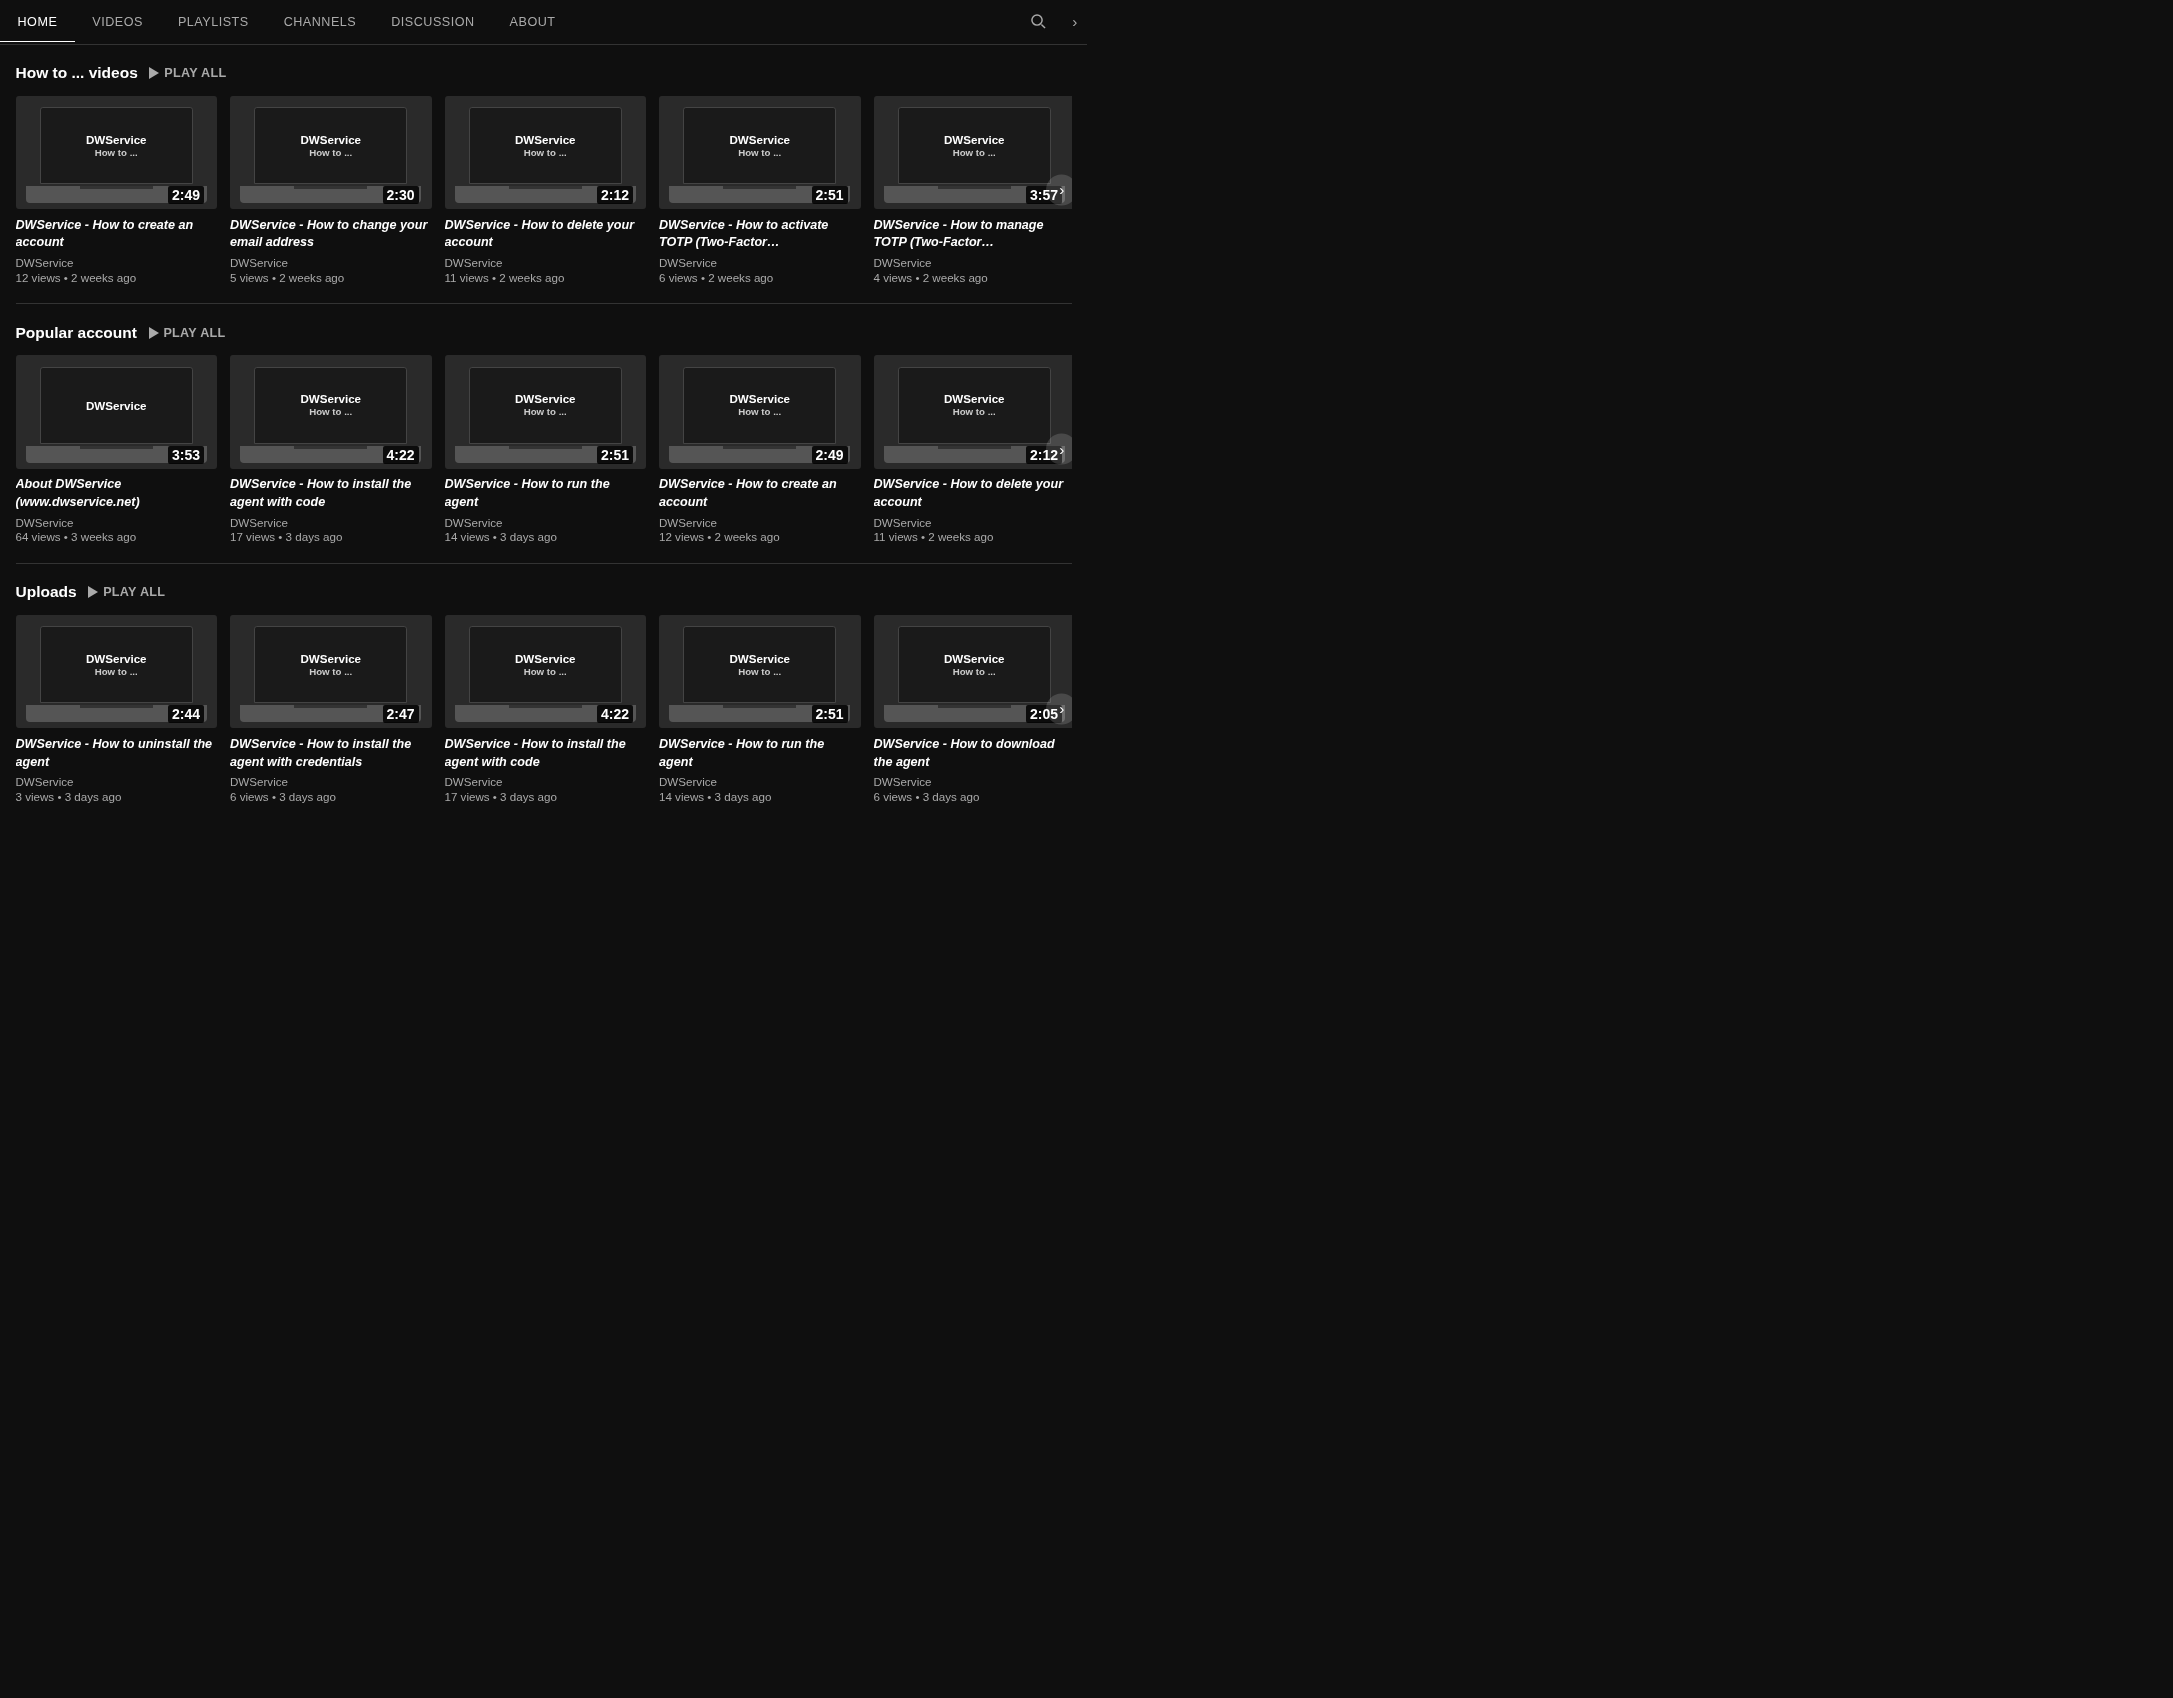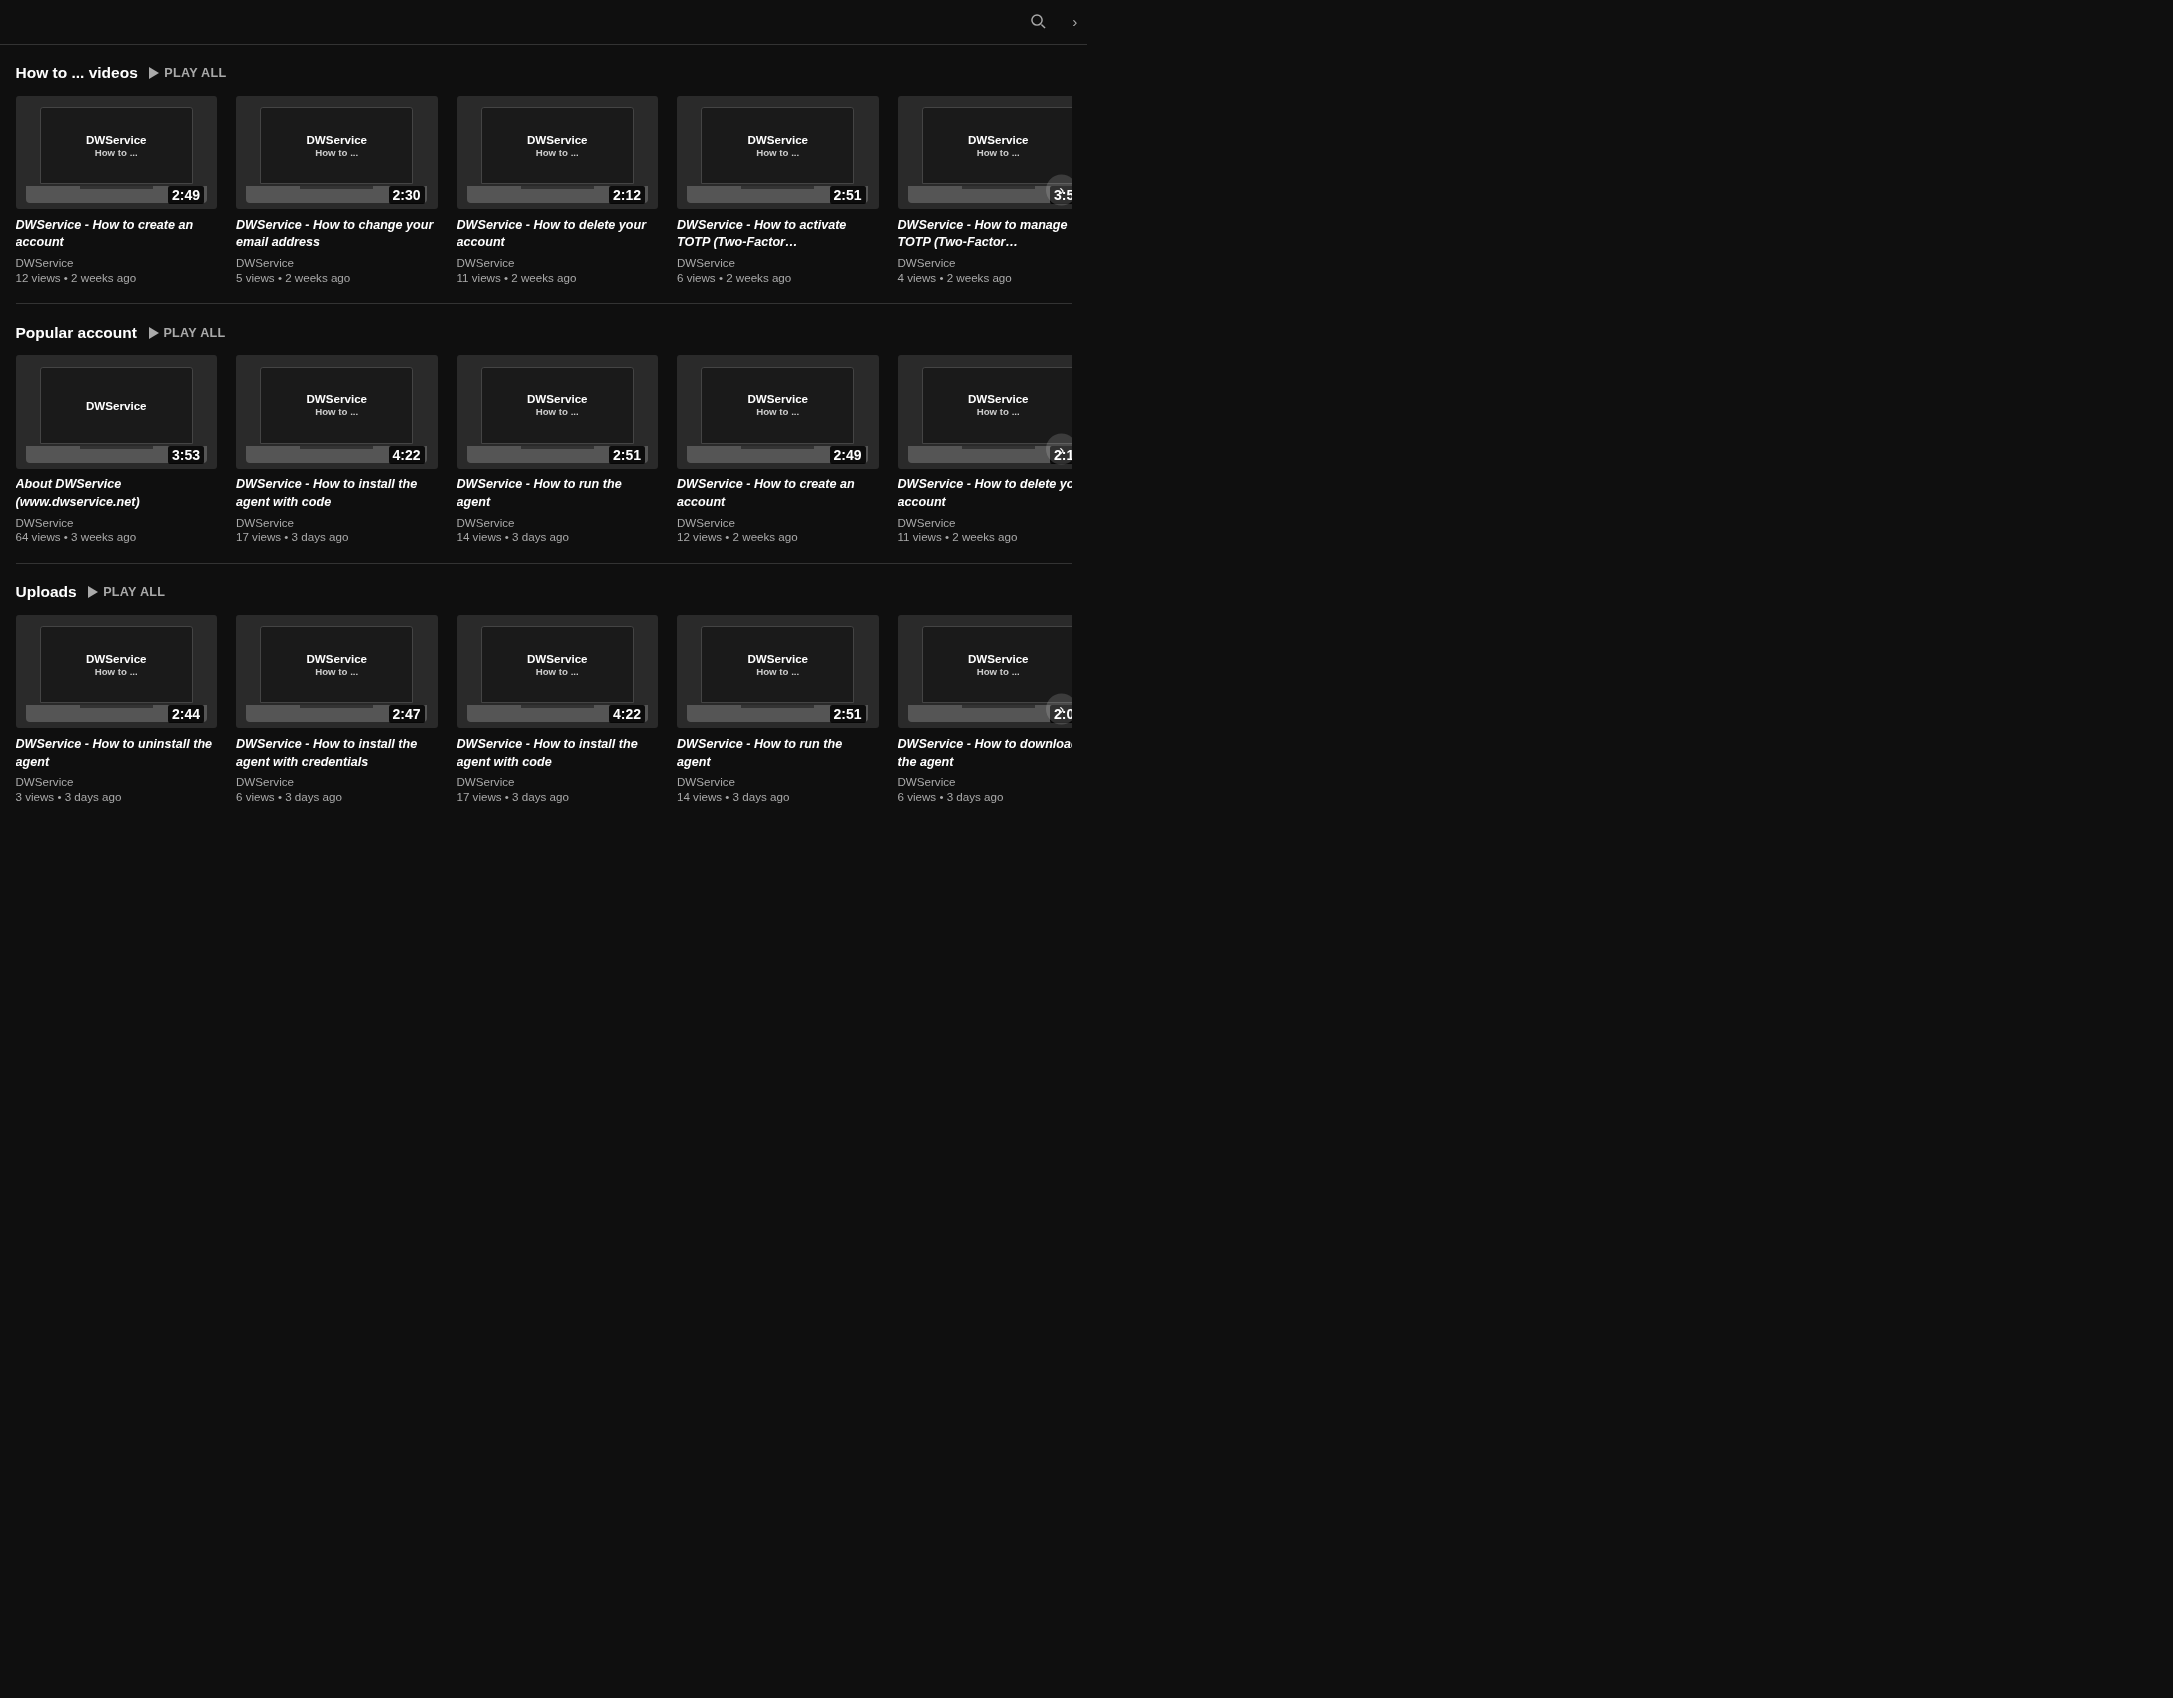--- a/index.html
+++ b/index.html
@@ -79,21 +79,21 @@
       width: 0;
       height: 0;
       border-top: 6.8px solid transparent;
       border-bottom: 6.8px solid transparent;
       border-left: 10.7px solid currentColor;
     }
 
     
     .video-row {
       display: flex;
-      gap: 19px;
+      gap: 13px;
       position: relative;
       overflow: hidden;
     }
     .video-card {
       flex: 0 0 calc(20% - 9.7px);
       cursor: pointer;
       min-width: 0;
     }
     .thumbnail {
       position: relative;
@@ -228,20 +228,28 @@
       color: #fff;
       font-size: 17.5px;
       line-height: 1;
     }
   </style>
 </head>
 <body>
 
 <nav class="nav">
 
+  <div id="nav-tabs-container" style="display:flex;">
+      <div class="nav-tab active">HOME</div>
+      <div class="nav-tab">VIDEOS</div>
+      <div class="nav-tab">PLAYLISTS</div>
+      <div class="nav-tab">CHANNELS</div>
+      <div class="nav-tab">DISCUSSION</div>
+      <div class="nav-tab">ABOUT</div>
+    </div>
   <div class="nav-search">
     <svg width="17.5" height="17.5" viewBox="0 0 24 24" fill="none" stroke="#aaa" stroke-width="2">
       <circle cx="11" cy="11" r="7"></circle>
         <line x1="17" y1="17" x2="22" y2="22"></line>
     </svg>
   </div>
   <div class="nav-arrow">›</div>
 </nav>
 
 <div id="sections-container">

